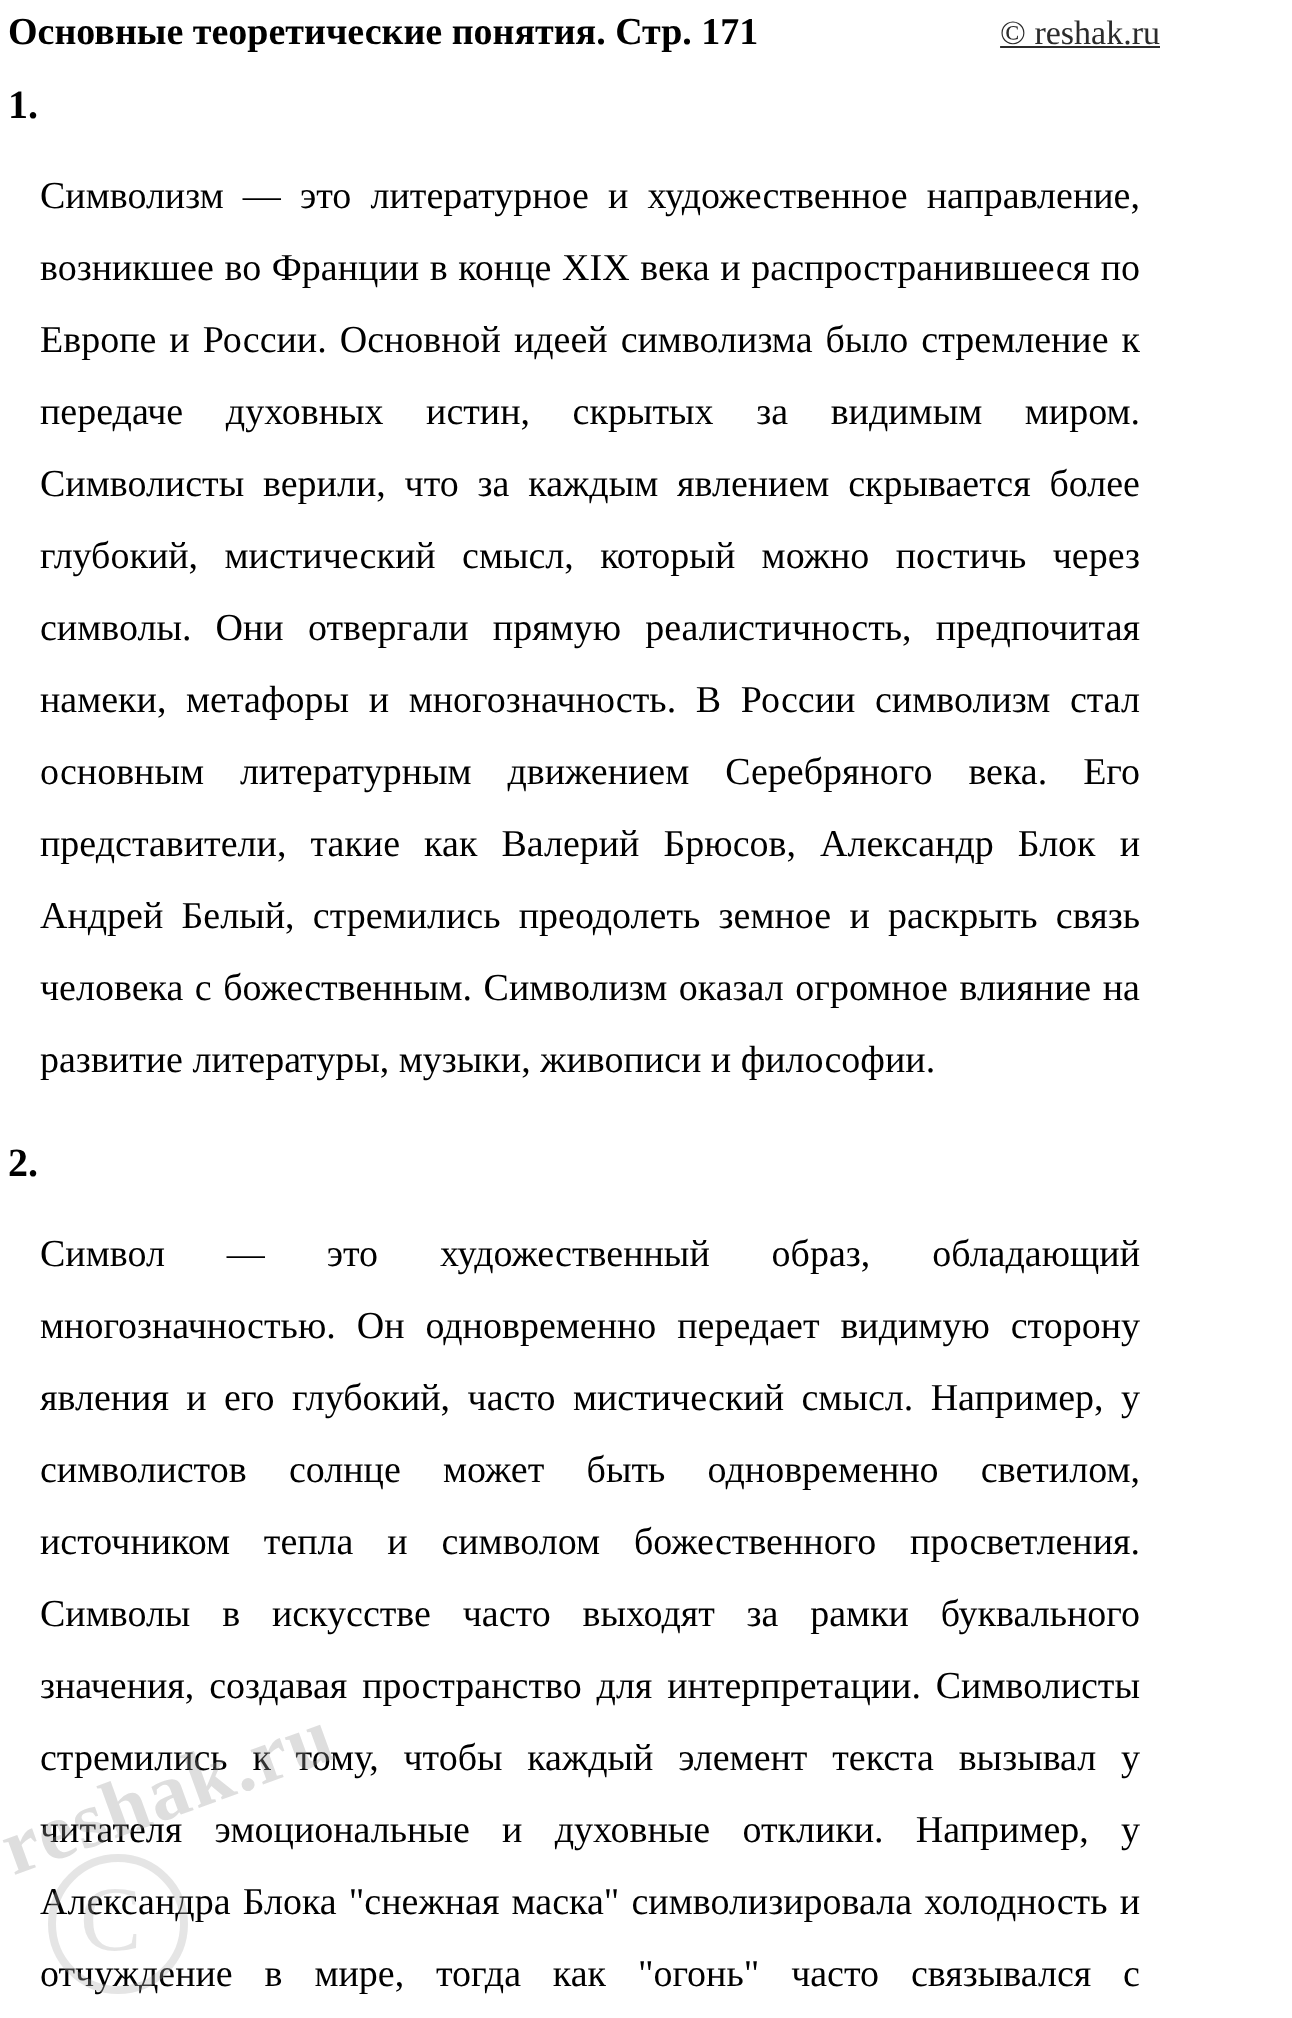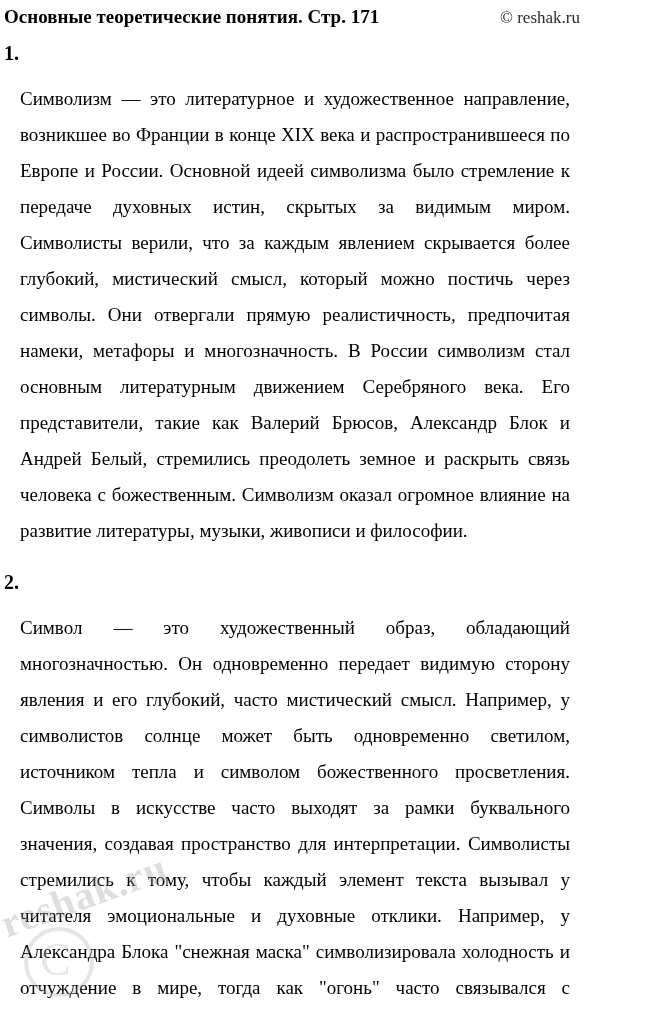--- a/index.html
+++ b/index.html
@@ -32,20 +32,21 @@
     font-size: 19px;
     font-weight: bold;
     letter-spacing: 0;
     white-space: nowrap;
   }
   .header-brand {
     font-size: 17px;
     color: #2b2b2b;
     white-space: nowrap;
     padding-right: 6px;
+    text-decoration: underline;
   }
   .q-num {
     font-size: 20px;
     font-weight: bold;
     margin: 14px 0 10px 0;
   }
   .q-num.second {
     margin-top: 22px;
   }
   .para {

